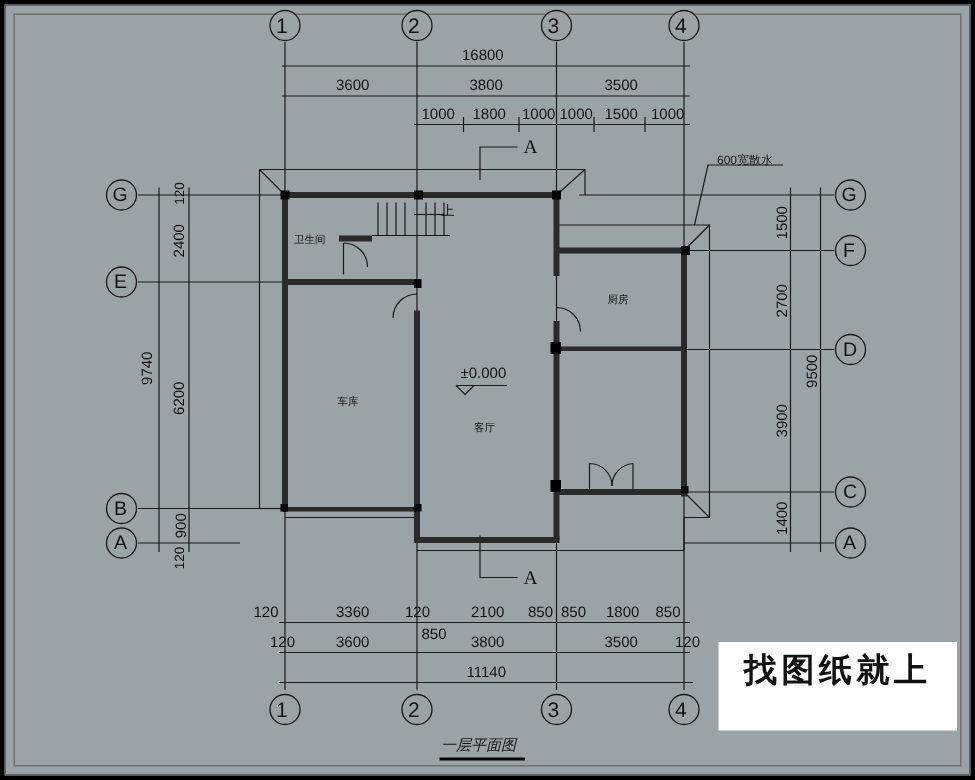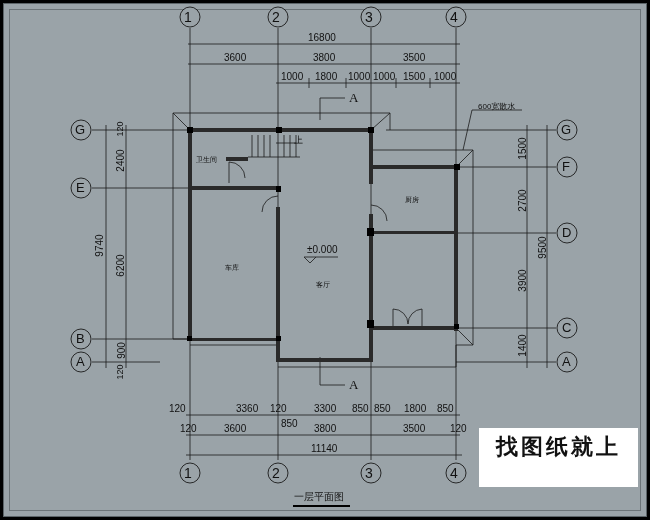--- a/index.html
+++ b/index.html
@@ -172,24 +172,24 @@
   <span style="position:absolute;left:313px;top:52px;">3800</span>
   <span style="position:absolute;left:403px;top:52px;">3500</span>
   <span style="position:absolute;left:281px;top:71px;">1000</span>
   <span style="position:absolute;left:315px;top:71px;">1800</span>
   <span style="position:absolute;left:348px;top:71px;">1000</span>
   <span style="position:absolute;left:373px;top:71px;">1000</span>
   <span style="position:absolute;left:403px;top:71px;">1500</span>
   <span style="position:absolute;left:434px;top:71px;">1000</span>
 
   <span style="position:absolute;left:169px;top:403px;">120</span>
-  <span style="position:absolute;left:236px;top:403px;">3360</span>
+  <span style="position:absolute;left:224px;top:403px;">3360</span>
   <span style="position:absolute;left:270px;top:403px;">120</span>
   <span style="position:absolute;left:281px;top:418px;">850</span>
-  <span style="position:absolute;left:314px;top:403px;">3300</span>
+  <span style="position:absolute;left:314px;top:403px;">2100</span>
   <span style="position:absolute;left:352px;top:403px;">850</span>
   <span style="position:absolute;left:374px;top:403px;">850</span>
   <span style="position:absolute;left:404px;top:403px;">1800</span>
   <span style="position:absolute;left:437px;top:403px;">850</span>
   <span style="position:absolute;left:180px;top:423px;">120</span>
   <span style="position:absolute;left:224px;top:423px;">3600</span>
   <span style="position:absolute;left:314px;top:423px;">3800</span>
   <span style="position:absolute;left:403px;top:423px;">3500</span>
   <span style="position:absolute;left:450px;top:423px;">120</span>
   <span style="position:absolute;left:311px;top:443px;">11140</span>
@@ -211,19 +211,19 @@
   <span style="position:absolute;left:225px;top:263px;font-size:7px;">车库</span>
   <span style="position:absolute;left:316px;top:280px;font-size:7px;">客厅</span>
   <span style="position:absolute;left:405px;top:195px;font-size:7px;">厨房</span>
   <span style="position:absolute;left:294px;top:134px;font-size:9px;">上</span>
 
   <span style="position:absolute;left:307px;top:244px;font-size:10px;">±0.000</span>
   <span style="position:absolute;left:349px;top:90px;font-size:13px;font-family:'Liberation Serif',serif;">A</span>
   <span style="position:absolute;left:349px;top:377px;font-size:13px;font-family:'Liberation Serif',serif;">A</span>
   <span style="position:absolute;left:478px;top:101px;font-size:8px;">600宽散水</span>
 
-  <span style="position:absolute;left:294px;top:490px;font-size:10px;">一层平面图</span>
+  <span style="position:absolute;left:294px;top:490px;font-size:10px;font-style:italic;">一层平面图</span>
   <div style="position:absolute;left:293px;top:505px;width:57px;height:2px;background:#000;"></div>
 </div>
 
 <div class="watermark">
   <div class="wm-cn">找图纸就上</div>
 </div>
 
 </body></html>

